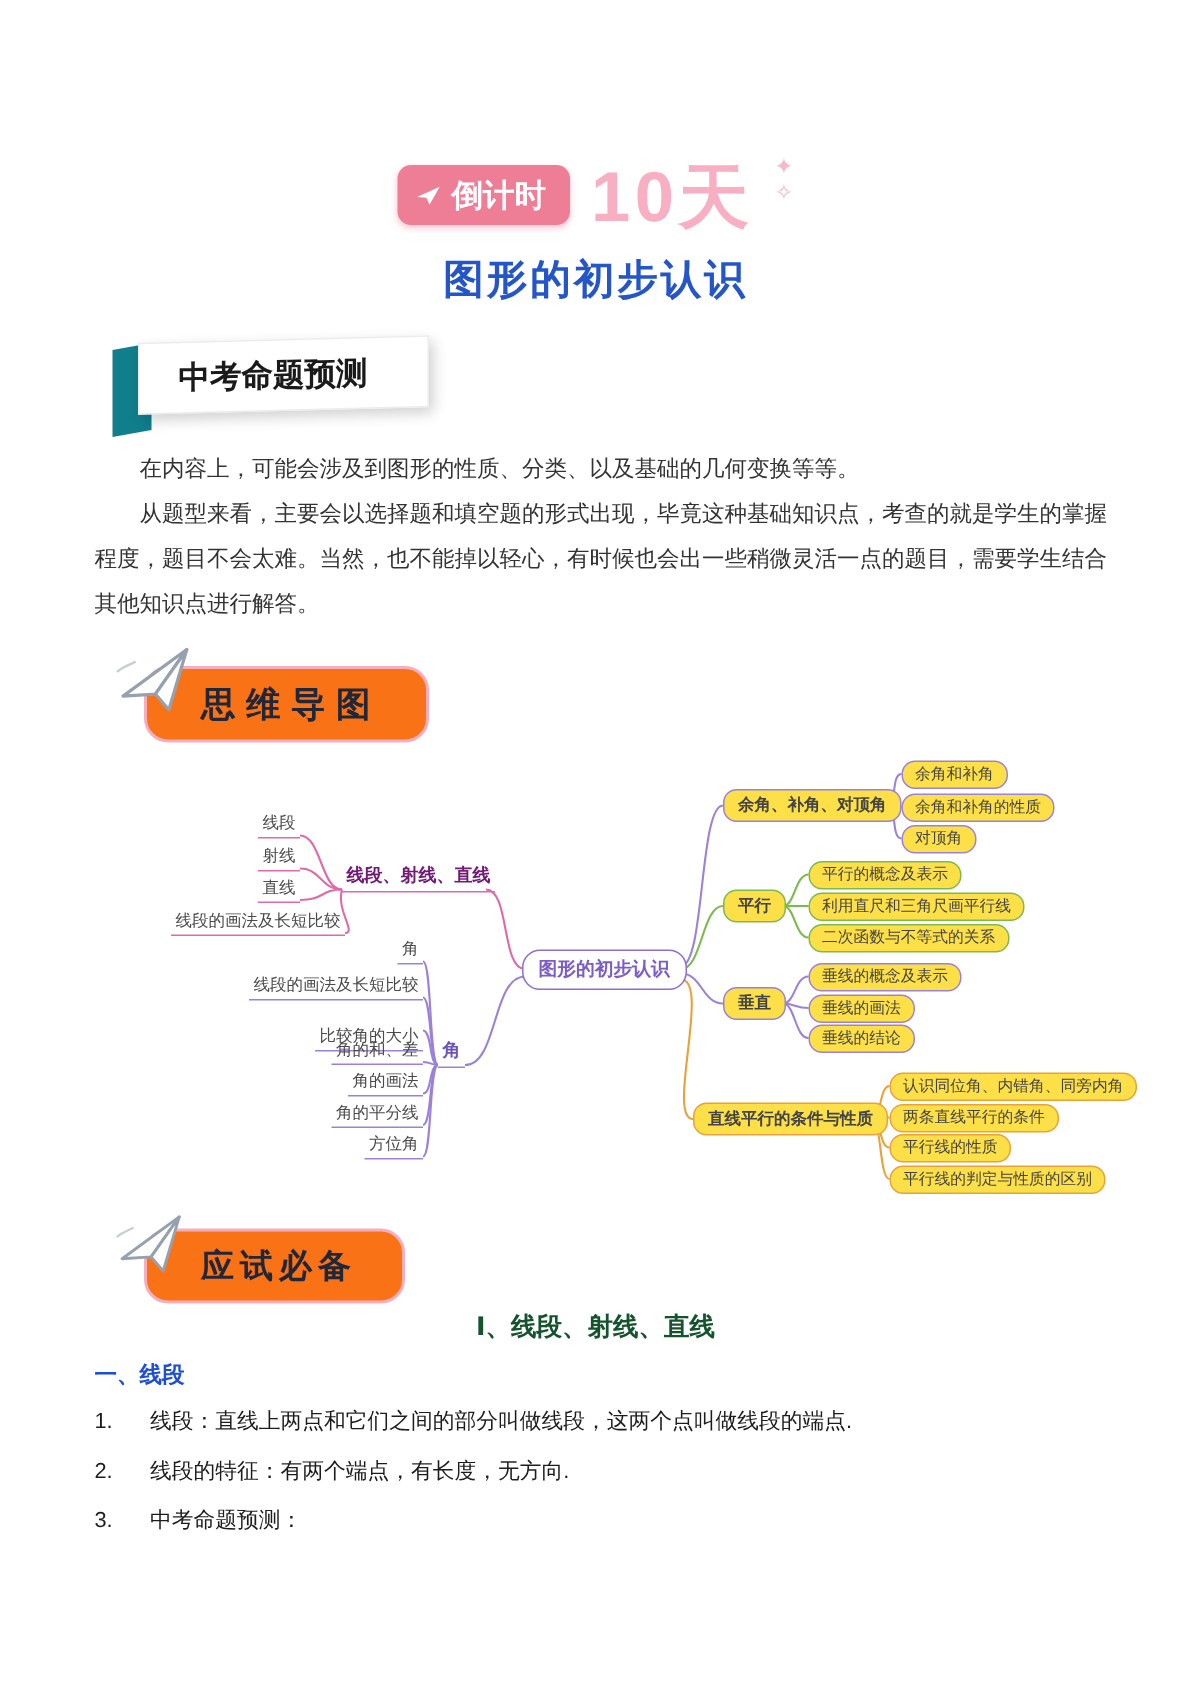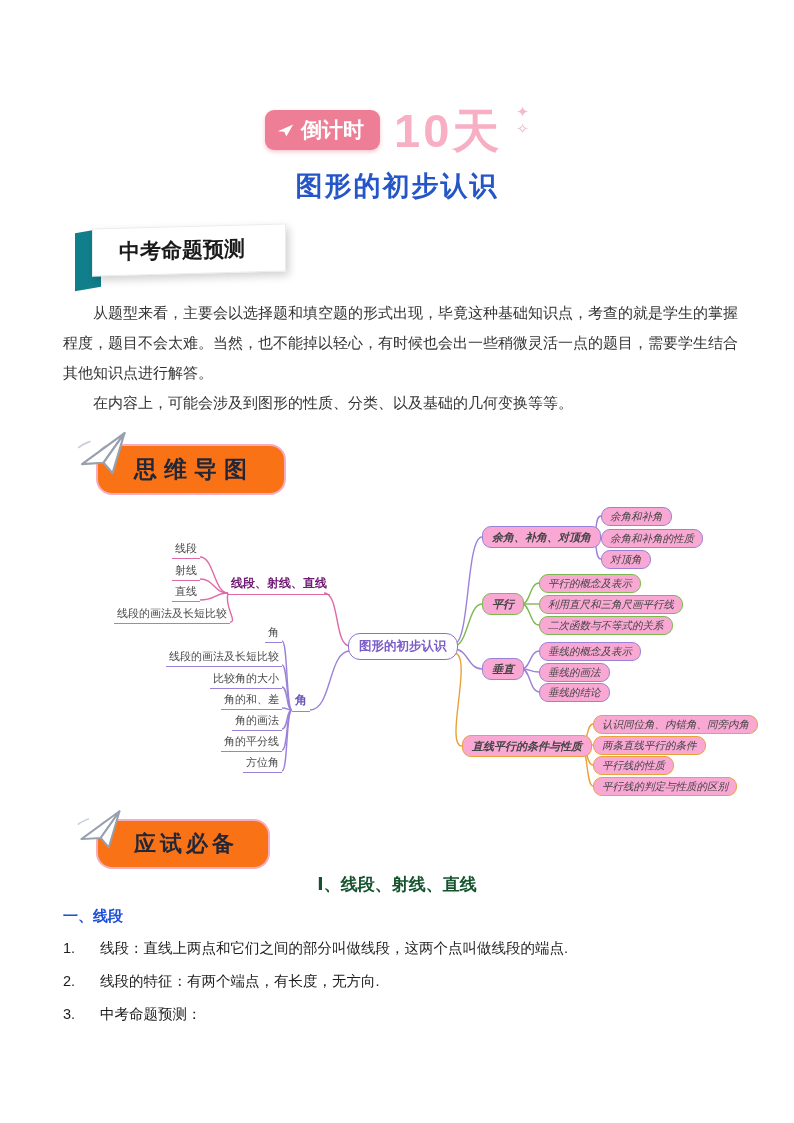--- a/index.html
+++ b/index.html
@@ -40,22 +40,22 @@
   
   .mindmap{position:absolute;left:0;top:495px;width:794px;height:315px;}
   .mindmap svg{position:absolute;left:0;top:0;}
   .mm-uline{position:absolute;font-size:11px;color:#4a4a4a;white-space:nowrap;
             padding:0 3px 2px;border-bottom:1.5px solid;background:transparent;}
   .u-pink{border-color:#E06AA8;}
   .u-purple{border-color:#9B82D8;}
   .t-pink{color:#701a75;font-weight:bold;font-size:12px;}
   .t-purple{color:#6B54B8;font-weight:bold;font-size:12px;}
   .t-darkred{color:#A0522D;font-weight:bold;}
-  .mm-box{position:absolute;font-size:10.5px;color:#444;white-space:nowrap;background:#f9a8d4;
-          border:1.2px solid;border-radius:9px;padding:2px 8px;line-height:13px;font-style:italic;}
+  .mm-box{position:absolute;font-size:10.5px;color:#444;white-space:nowrap;background:#fde047;
+          border:1.2px solid;border-radius:9px;padding:2px 8px;line-height:13px;}
   .b-purple{border-color:#9B82D8;}
   .b-green{border-color:#7CB94E;}
   .b-orange{border-color:#E9A23B;}
   .mm-branch{font-size:11px;padding:3px 9px;line-height:14px;font-weight:bold;}
   .mm-center{position:absolute;font-size:12.5px;font-weight:bold;color:#7B5CC9;
              border:1.6px solid #8D6FD1;border-radius:12px;background:#fff;
              text-align:center;white-space:nowrap;padding:4px 10px;}
 
   
   .h-center{position:absolute;top:873px;left:0;width:100%;text-align:center;
@@ -87,22 +87,22 @@
   <div class="title">图形的初步认识</div>
 
   <div class="badge">
     <div class="badge-ribbon"></div>
     <div class="badge-box">
       <span>中考命题预测</span>
     </div>
   </div>
 
   <div class="paras">
+    <p>在内容上，可能会涉及到图形的性质、分类、以及基础的几何变换等等。</p>
     <p>从题型来看，主要会以选择题和填空题的形式出现，毕竟这种基础知识点，考查的就是学生的掌握程度，题目不会太难。当然，也不能掉以轻心，有时候也会出一些稍微灵活一点的题目，需要学生结合其他知识点进行解答。</p>
-    <p>在内容上，可能会涉及到图形的性质、分类、以及基础的几何变换等等。</p>
   </div>
 
   <div class="pinkbox" style="left:96px;top:444px;">
     <svg class="plane" width="58" height="52" viewBox="0 0 70 62">
       <g stroke="#96A0AE" stroke-width="2.6" fill="#fff" stroke-linejoin="round">
         <path d="M62,8 L6,38 L32,40 Z"></path>
         <path d="M62,8 L32,40 L41,54 Z"></path>
       </g>
       <path d="M4,18 C10,14 14,14 20,12" stroke="#C9CED6" stroke-width="2" fill="none"></path>
     </svg>
@@ -149,21 +149,21 @@
 
     <div class="mm-uline u-pink t-pink" style="left:228px;top:80px;">线段、射线、直线</div>
     <div class="mm-uline u-pink" style="right:594px;top:46px;">线段</div>
     <div class="mm-uline u-pink" style="right:594px;top:68px;">射线</div>
     <div class="mm-uline u-pink" style="right:594px;top:89px;">直线</div>
     <div class="mm-uline u-pink" style="right:564px;top:111px;">线段的画法及长短比较</div>
 
     <div class="mm-uline u-purple t-purple" style="left:292px;top:197px;">角</div>
     <div class="mm-uline u-purple" style="right:512px;top:130px;">角</div>
     <div class="mm-uline u-purple" style="right:512px;top:154px;">线段的画法及长短比较</div>
-    <div class="mm-uline u-purple" style="right:512px;top:176px;">比较角的大小</div>
+    <div class="mm-uline u-purple" style="right:512px;top:188px;">比较角的大小</div>
     <div class="mm-uline u-purple" style="right:512px;top:197px;">角的和、差</div>
     <div class="mm-uline u-purple" style="right:512px;top:218px;">角的画法</div>
     <div class="mm-uline u-purple" style="right:512px;top:239px;font-family:Liberation Serif, serif;">角的平分线</div>
     <div class="mm-uline u-purple" style="right:512px;top:260px;">方位角</div>
 
     <div class="mm-box b-purple mm-branch" style="left:482px;top:31px;">余角、补角、对顶角</div>
     <div class="mm-box b-purple" style="left:601px;top:12px;">余角和补角</div>
     <div class="mm-box b-purple" style="left:601px;top:34px;">余角和补角的性质</div>
     <div class="mm-box b-purple" style="left:601px;top:55px;">对顶角</div>
 

